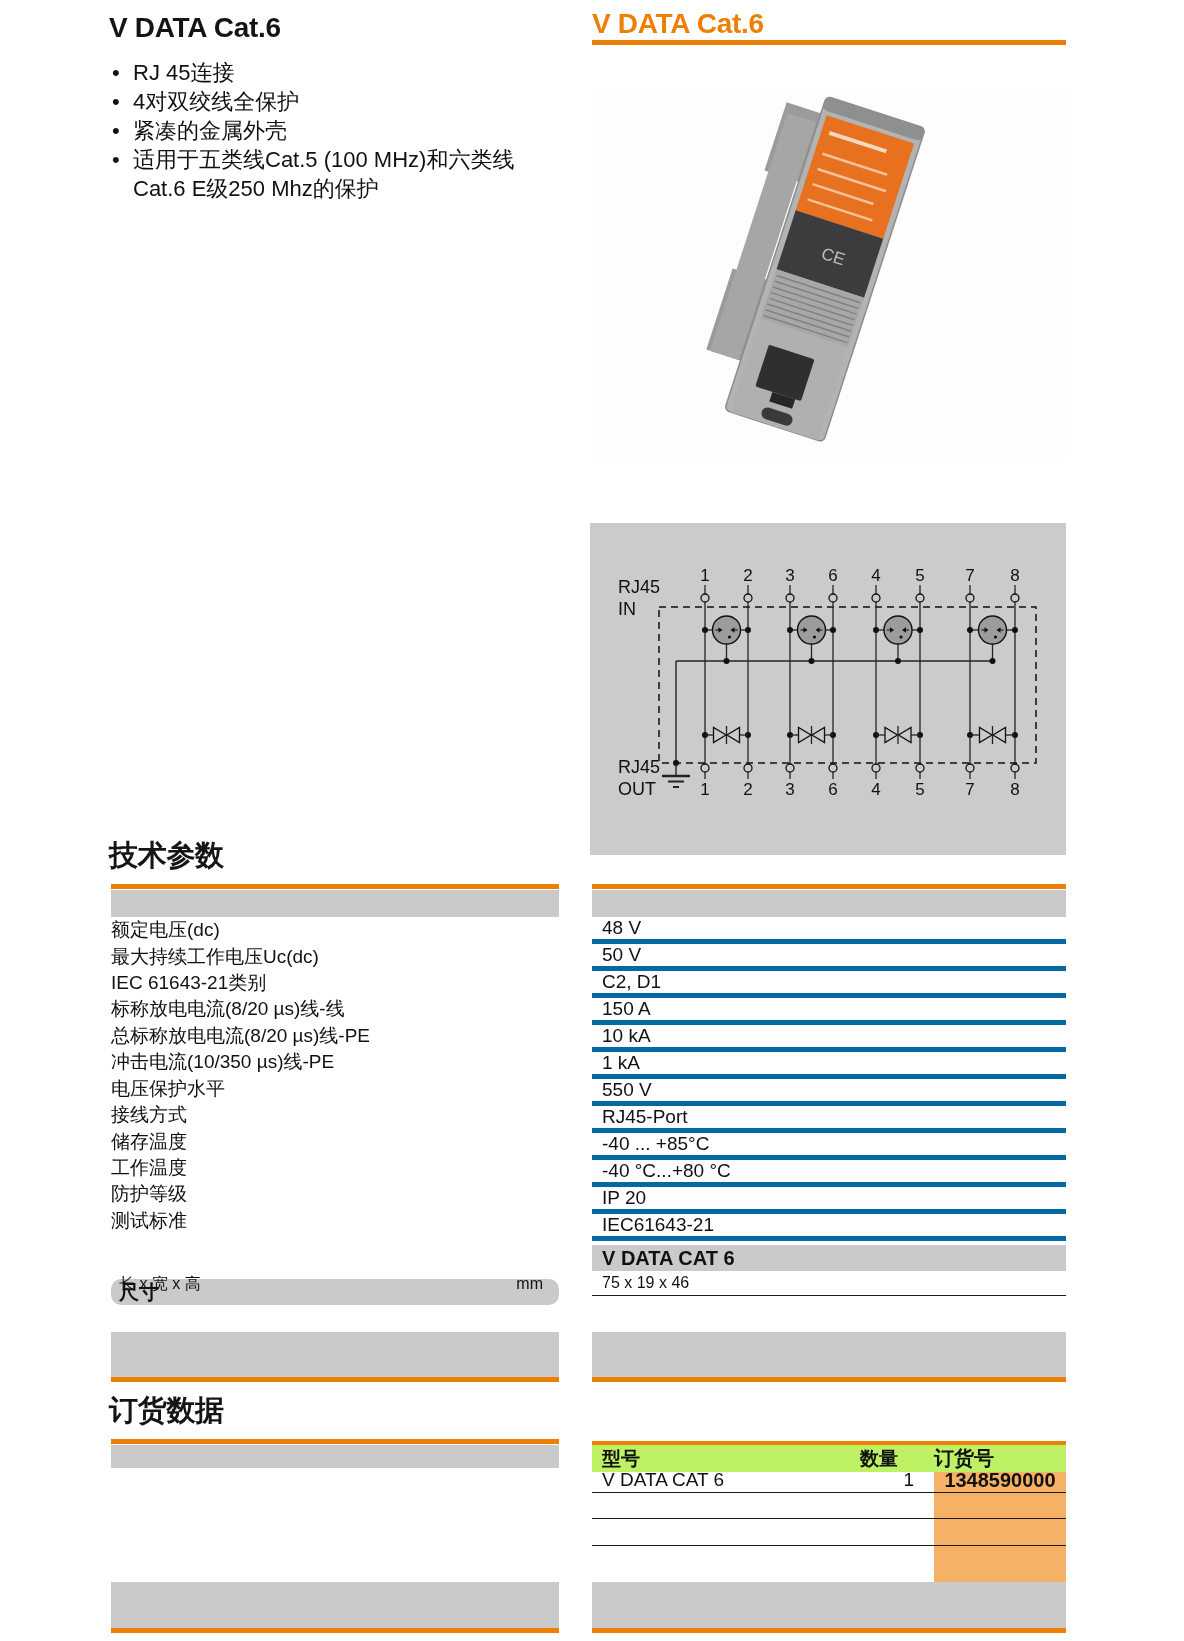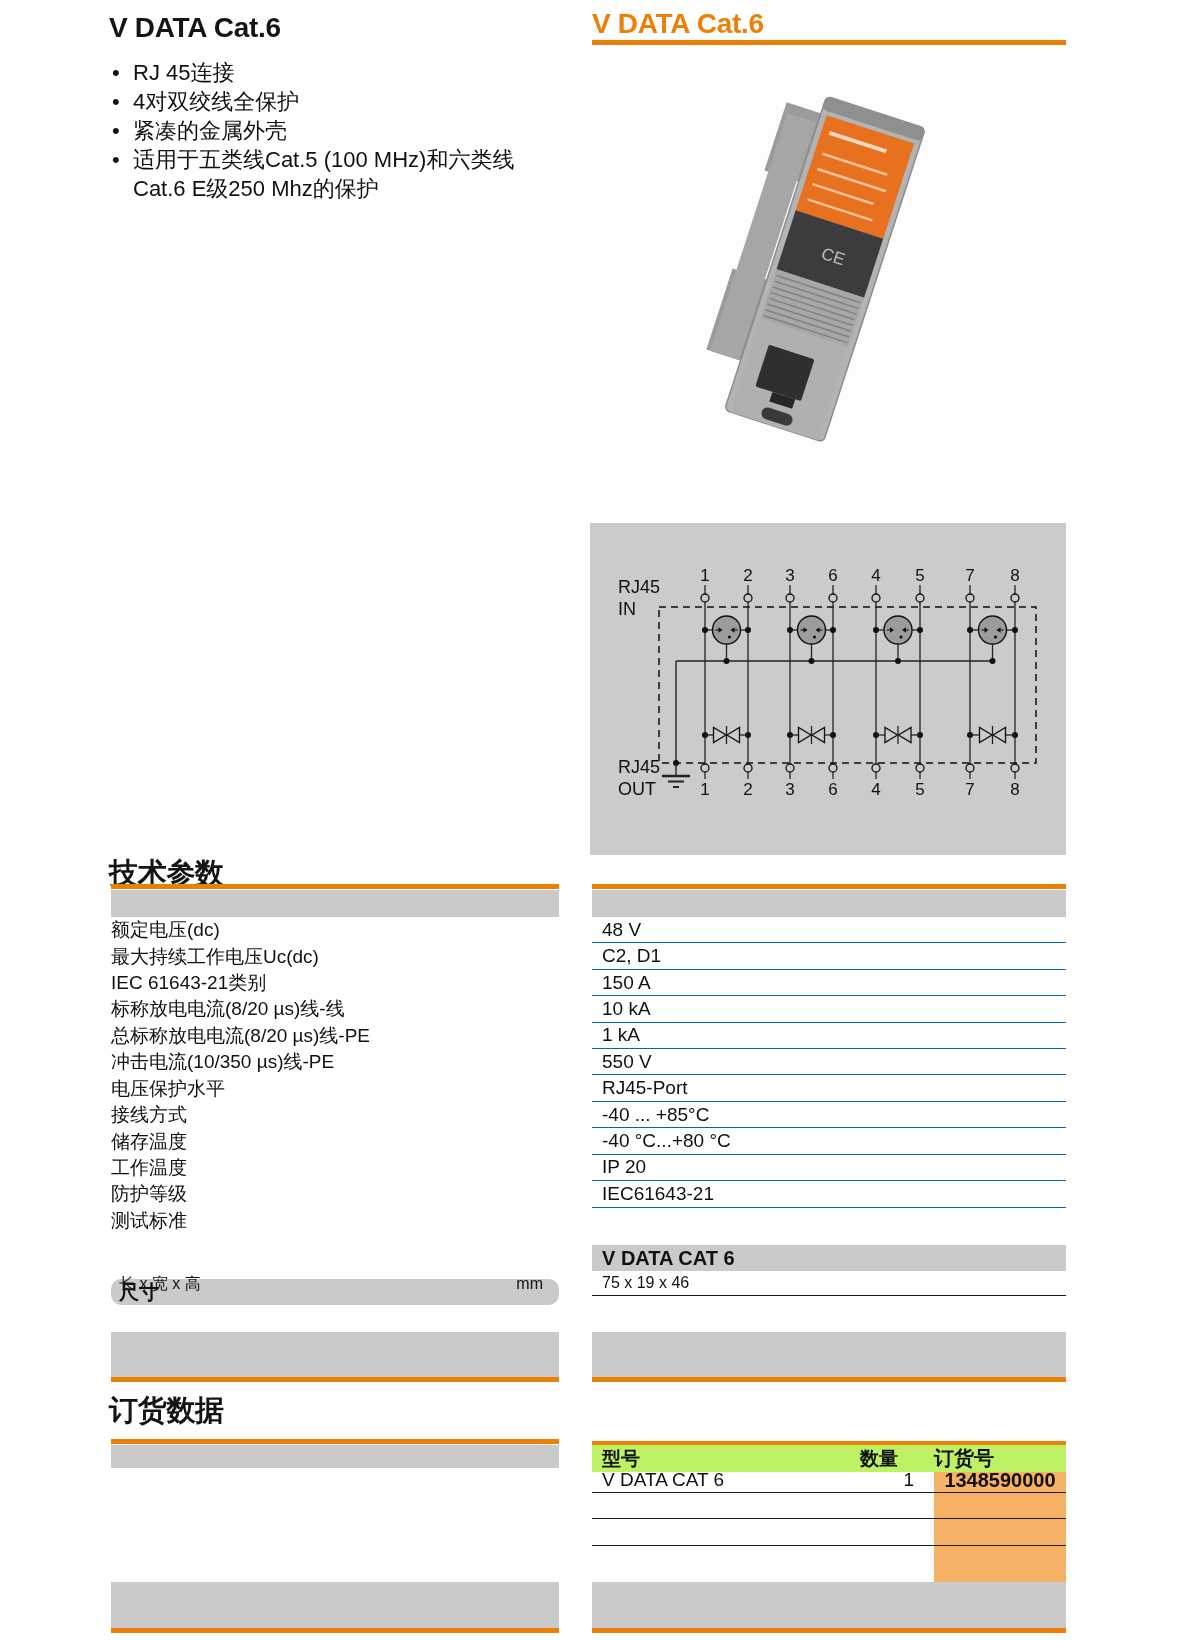--- a/index.html
+++ b/index.html
@@ -15,21 +15,21 @@
   .h-section{font-size:29px;font-weight:bold;color:#141414;letter-spacing:-0.3px;}
   .rule-orange{background:#EC7F06;height:5px;}
   .bar-gray{background:#CACACA;}
   
   .features{list-style:none;margin:0;padding:0;font-size:22px;line-height:29px;width:452px;}
   .features li{position:relative;padding-left:24px;}
   .features li::before{content:"•";position:absolute;left:3px;top:0;}
   
   .rowgrid{display:grid;grid-template-rows:repeat(12,1fr);}
   .trow{display:flex;align-items:center;font-size:19px;}
-  .vrow{display:flex;align-items:center;font-size:19px;border-bottom:1px solid #0369a1;padding-left:10px;}
+  .vrow{display:flex;align-items:center;font-size:19px;border-bottom:5px solid #0369a1;padding-left:10px;}
   .dim-bar{display:flex;align-items:center;font-weight:bold;font-size:20px;background:#CACACA;}
   .dim-row{display:flex;align-items:center;justify-content:space-between;font-size:16px;}
   .band{background:#CACACA;border-bottom:5px solid #EC7F06;}
   
   .ord-head{display:flex;align-items:center;background:#bef264;border-top:4px solid #EC7F06;
             font-size:20px;font-weight:bold;}
   .ord-row{display:flex;align-items:stretch;border-bottom:1px solid #1a1a1a;}
   .cell-model{flex:1;display:flex;align-items:center;padding-left:10px;font-size:19px;}
   .cell-qty{width:80px;display:flex;align-items:center;justify-content:flex-end;padding-right:20px;font-size:19px;}
   .cell-order-head{width:132px;display:flex;align-items:center;padding-left:16px;}
@@ -45,21 +45,21 @@
 
   <div class="abs h-black" style="left:109px;top:12px;">V DATA Cat.6</div>
 
   <ul class="abs features" style="left:109px;top:58px;">
     <li>RJ 45连接</li>
     <li>4对双绞线全保护</li>
     <li>紧凑的金属外壳</li>
     <li>适用于五类线Cat.5 (100 MHz)和六类线Cat.6 E级250 Mhz的保护</li>
   </ul>
 
-  <div class="abs h-section" style="left:109px;top:854px;">技术参数</div>
+  <div class="abs h-section" style="left:109px;top:836px;">技术参数</div>
   <div class="abs rule-orange" style="left:111px;top:884px;width:448px;"></div>
   <div class="abs bar-gray" style="left:111px;top:890px;width:448px;height:27px;"></div>
 
   <div class="abs rowgrid" style="left:111px;top:917px;width:448px;height:317px;">
     <div class="trow">额定电压(dc)</div>
     <div class="trow">最大持续工作电压Uc(dc)</div>
     <div class="trow">IEC 61643-21类别</div>
     <div class="trow">标称放电电流(8/20 µs)线-线</div>
     <div class="trow">总标称放电电流(8/20 µs)线-PE</div>
     <div class="trow">冲击电流(10/350 µs)线-PE</div>
@@ -272,20 +272,21 @@
         <text x="28" y="250" text-anchor="start" font-size="18" fill="#111" font-family="Liberation Sans, sans-serif">RJ45</text>
         <text x="28" y="272" text-anchor="start" font-size="18" fill="#111" font-family="Liberation Sans, sans-serif">OUT</text>
       </svg>
   </div>
 
   <div class="abs rule-orange" style="left:592px;top:884px;width:474px;"></div>
   <div class="abs bar-gray" style="left:592px;top:890px;width:474px;height:27px;"></div>
 
   <div class="abs rowgrid" style="left:592px;top:917px;width:474px;height:317px;">
     <div class="vrow">48 V</div>
+    <div class="vrow">50 V</div>
     <div class="vrow">C2, D1</div>
     <div class="vrow">150 A</div>
     <div class="vrow">10 kA</div>
     <div class="vrow">1 kA</div>
     <div class="vrow">550 V</div>
     <div class="vrow">RJ45-Port</div>
     <div class="vrow">-40 ... +85°C</div>
     <div class="vrow">-40 °C...+80 °C</div>
     <div class="vrow">IP 20</div>
     <div class="vrow">IEC61643-21</div>

